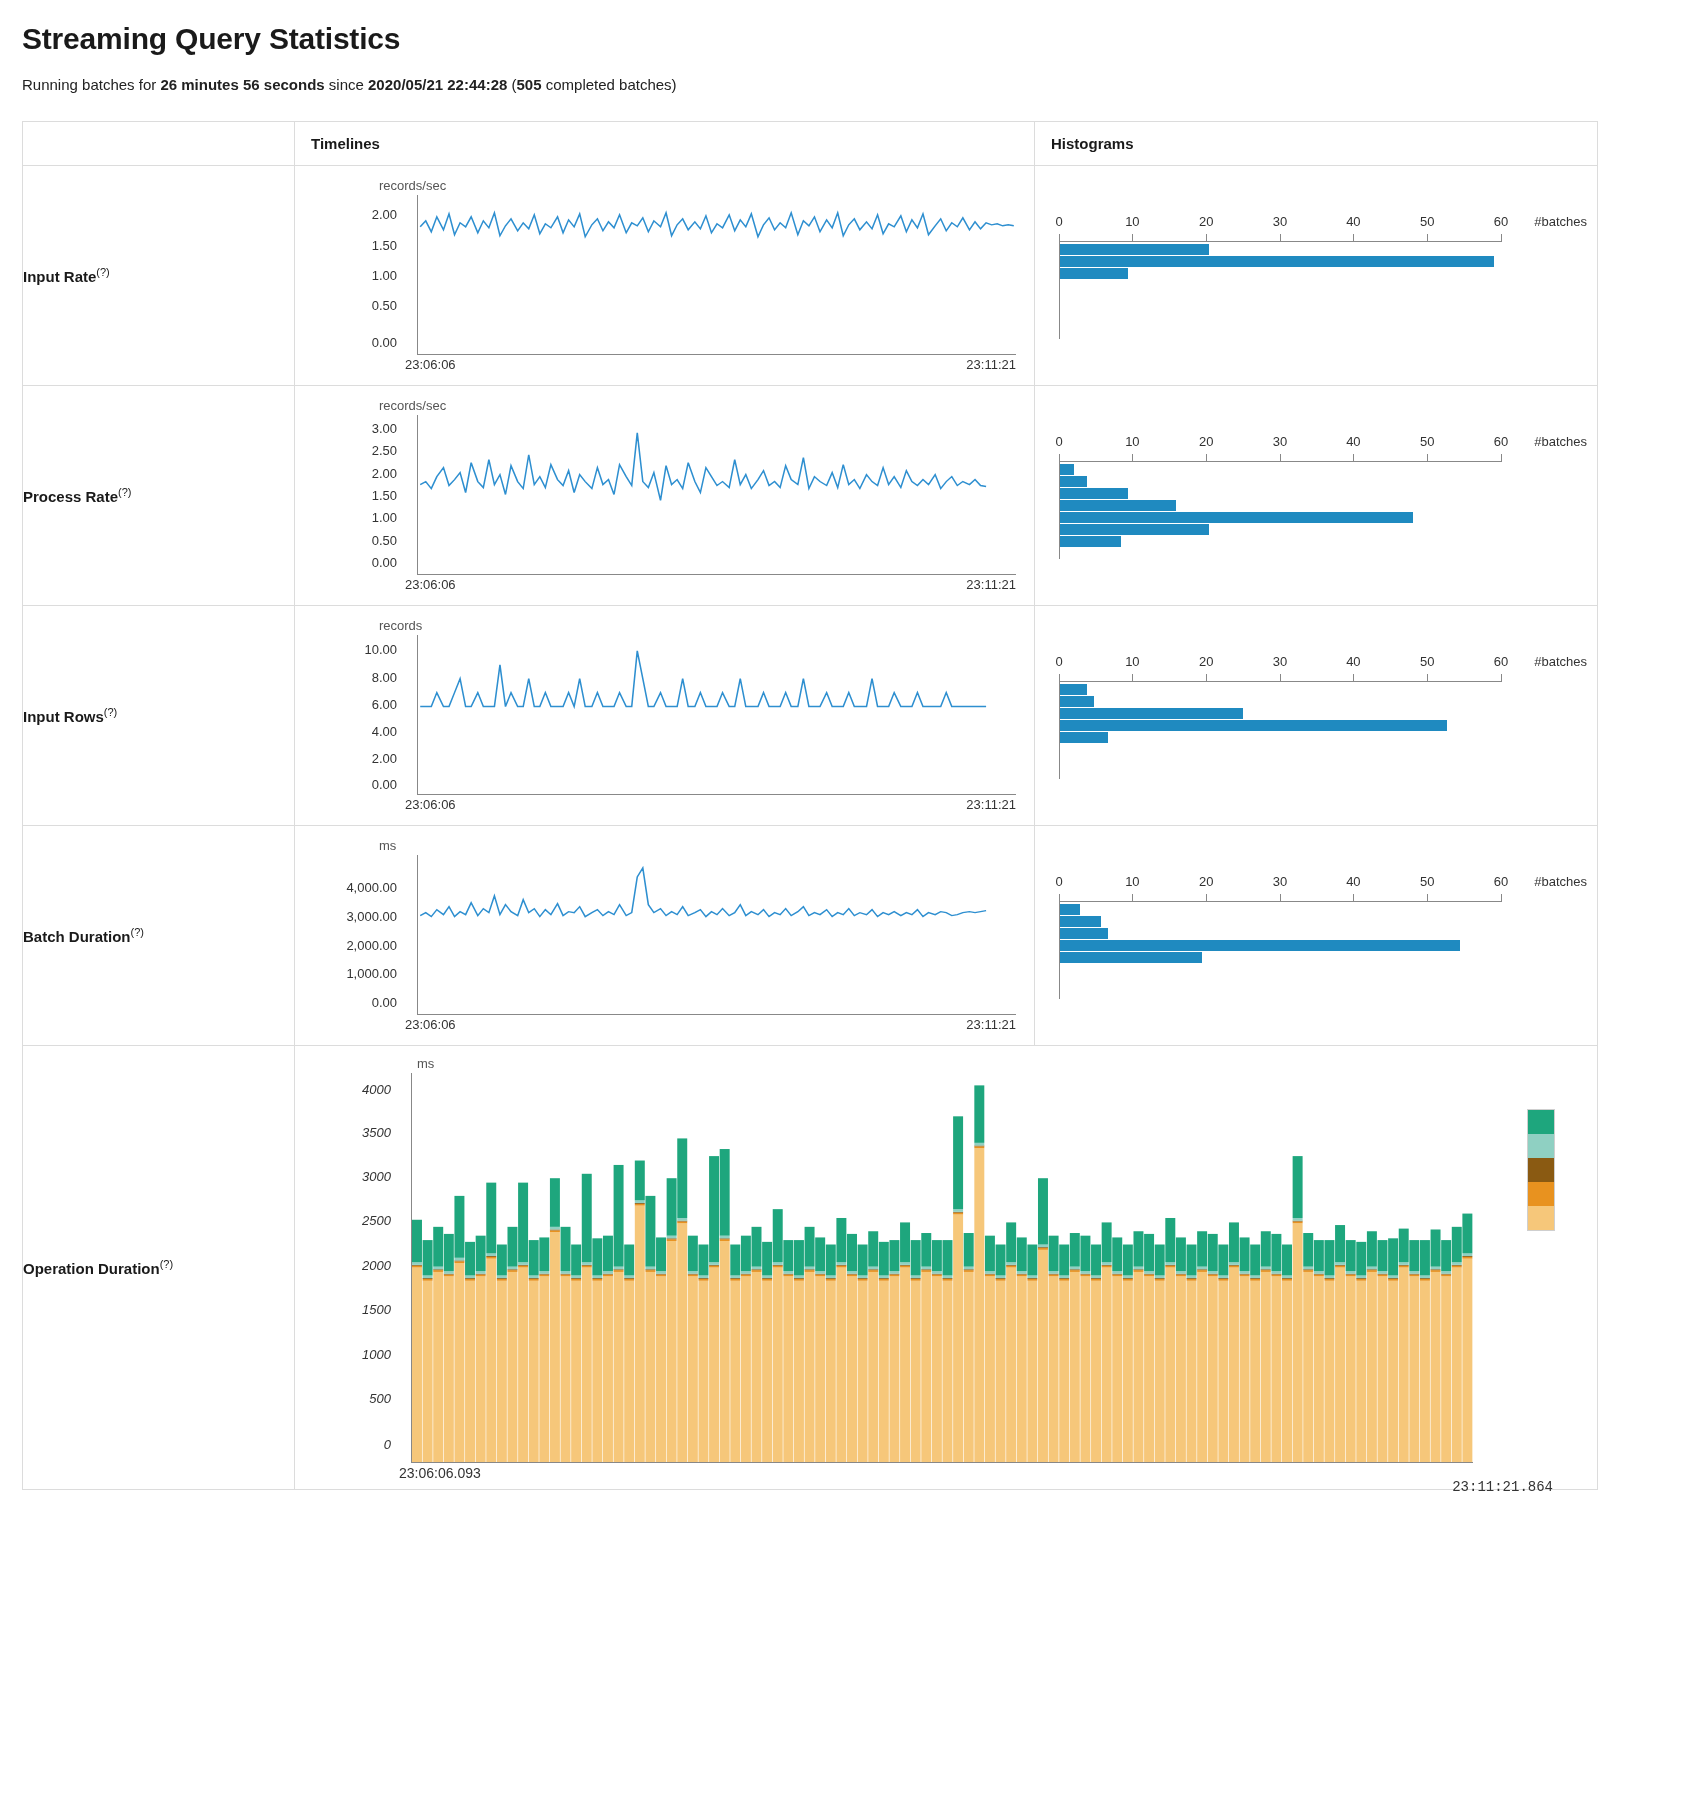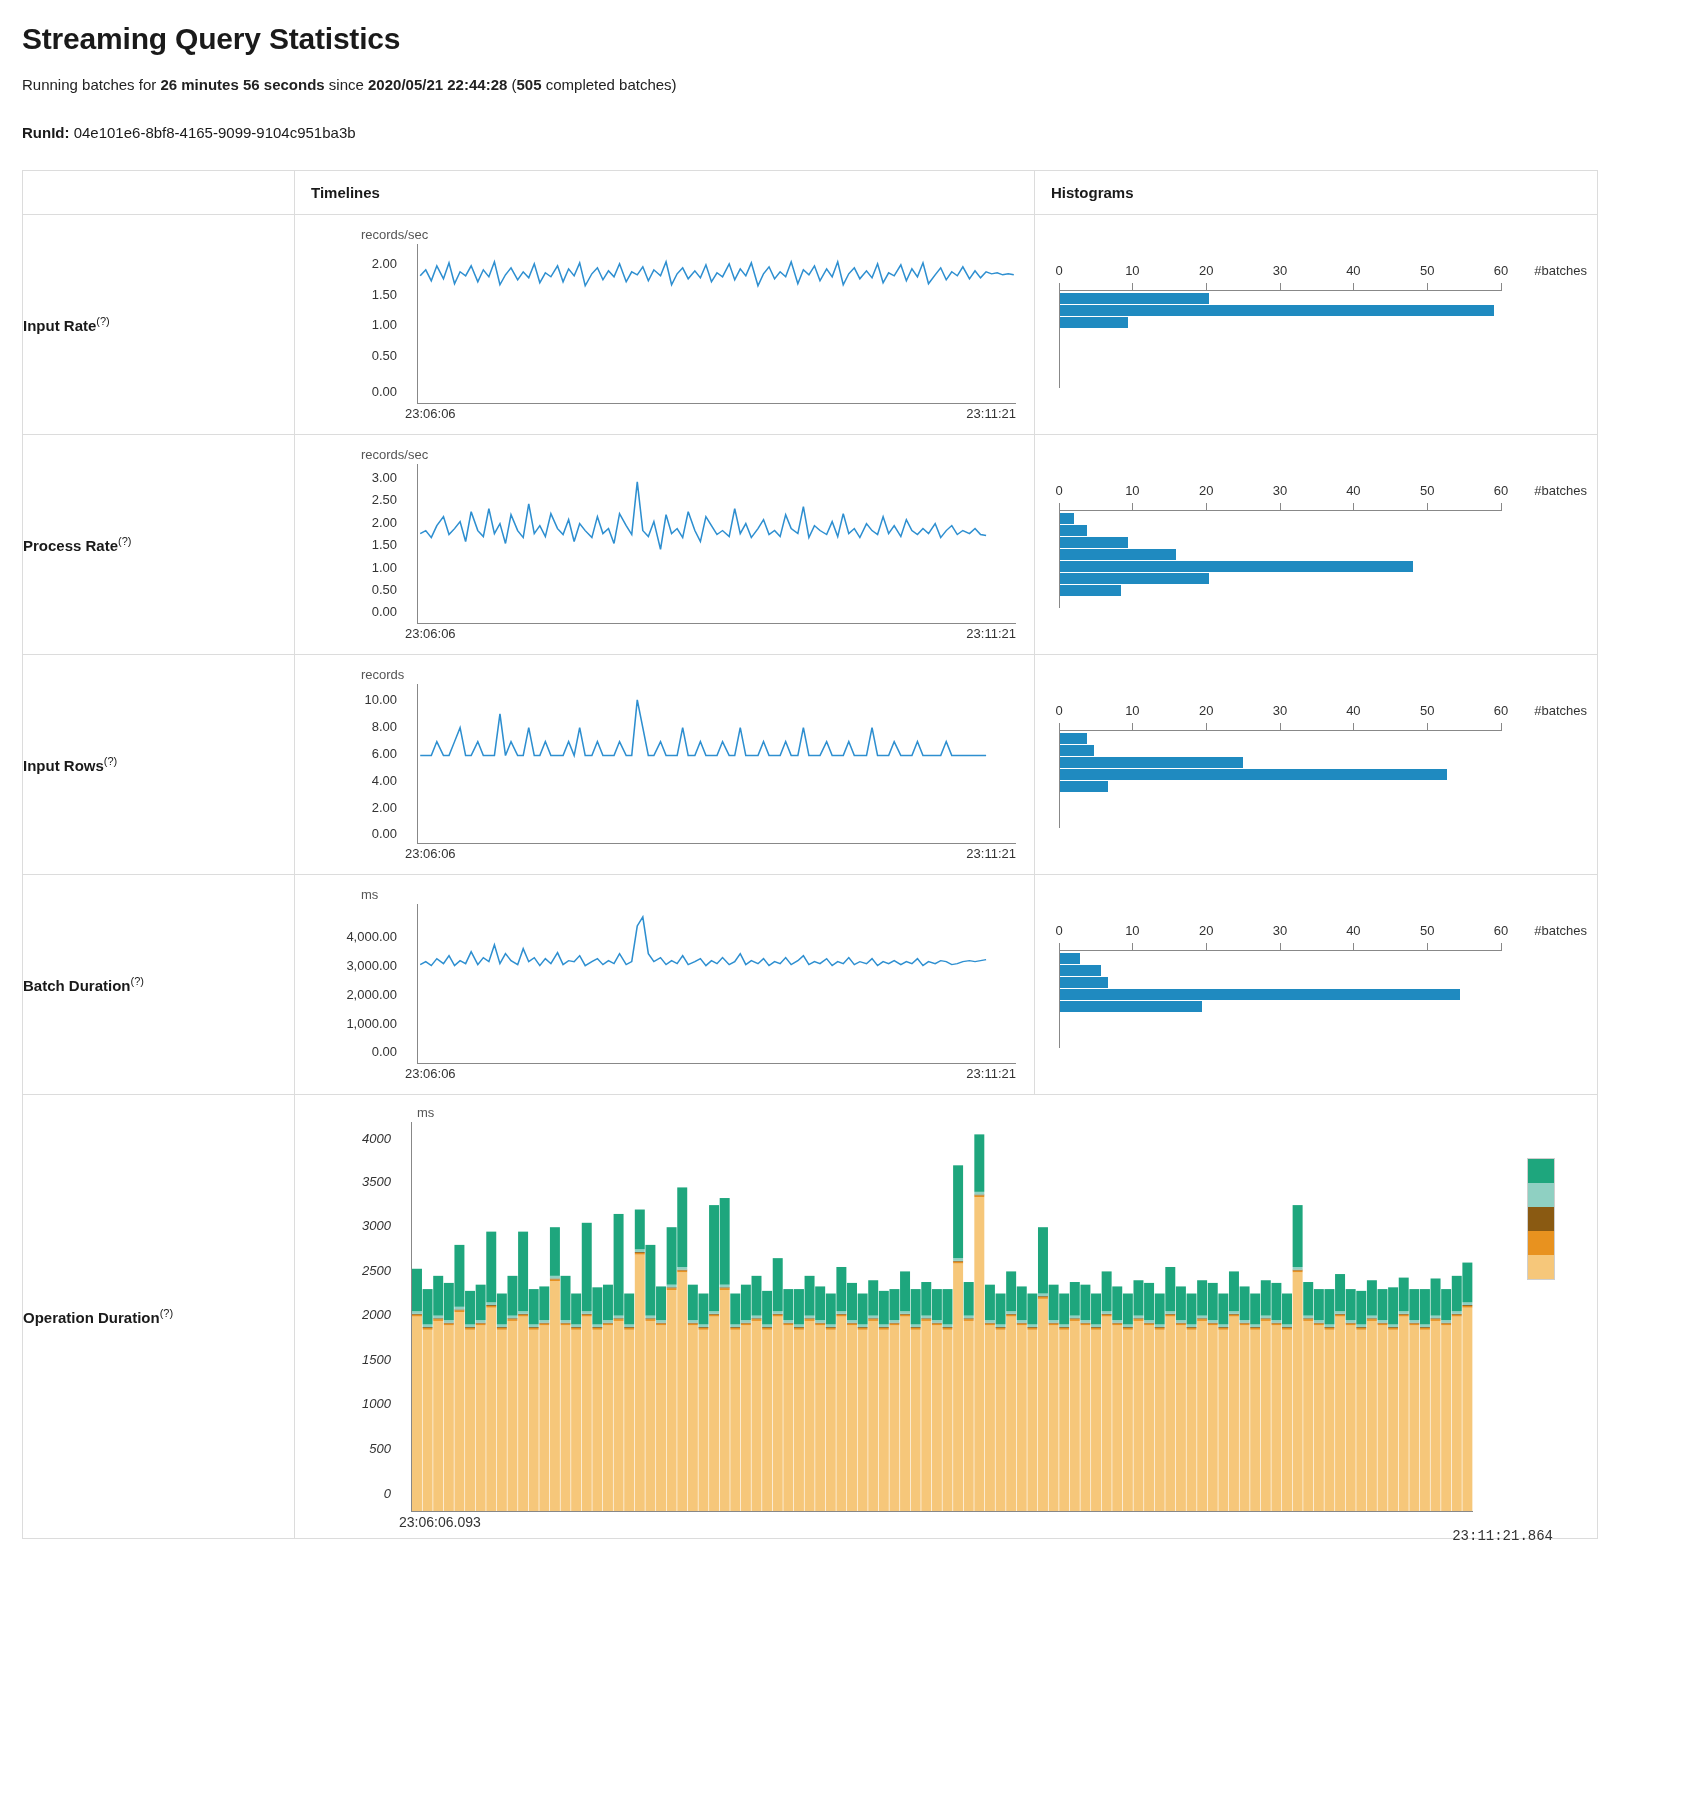--- a/index.html
+++ b/index.html
@@ -55,21 +55,21 @@
     padding-left: 14px;
   }
   sup.q { font-size: 11px; font-weight: normal; color: #1a1a1a; vertical-align: super; }
 
   .cellpad { padding: 12px 10px 10px 10px; }
 
   
   .tl { position: relative; }
   .unit {
     font-size: 13px; color: #555;
-    margin-left: 56px; margin-bottom: 2px;
+    margin-left: 74px; margin-bottom: 2px;
   }
   .tl-body { position: relative; height: 160px; }
   .ylabels {
     position: absolute; left: 0; top: 0; width: 108px; height: 100%;
     font-size: 13px; color: #333;
   }
   .ylabels span {
     position: absolute; right: 16px; transform: translateY(-50%);
     white-space: nowrap;
   }
@@ -140,24 +140,20 @@
 
 <div class="page">
 
   <h1 class="title">Streaming Query Statistics</h1>
 
   <div class="subtitle">
     <span>Running batches for </span><b>26 minutes 56 seconds</b><span> since </span><b>2020/05/21 22:44:28</b><span> (</span><b>505</b><span> completed batches)</span>
   </div>
 
   <div class="meta">
-    <div>
-      <span class="k">RunId:</span>
-      <span>04e101e6-8bf8-4165-9099-9104c951ba3b</span>
-    </div>
   </div>
 
   <table class="stats">
     <colgroup>
         <col class="c1">
         <col class="c2">
         <col class="c3">
       </colgroup>
     <thead>
       <tr>

